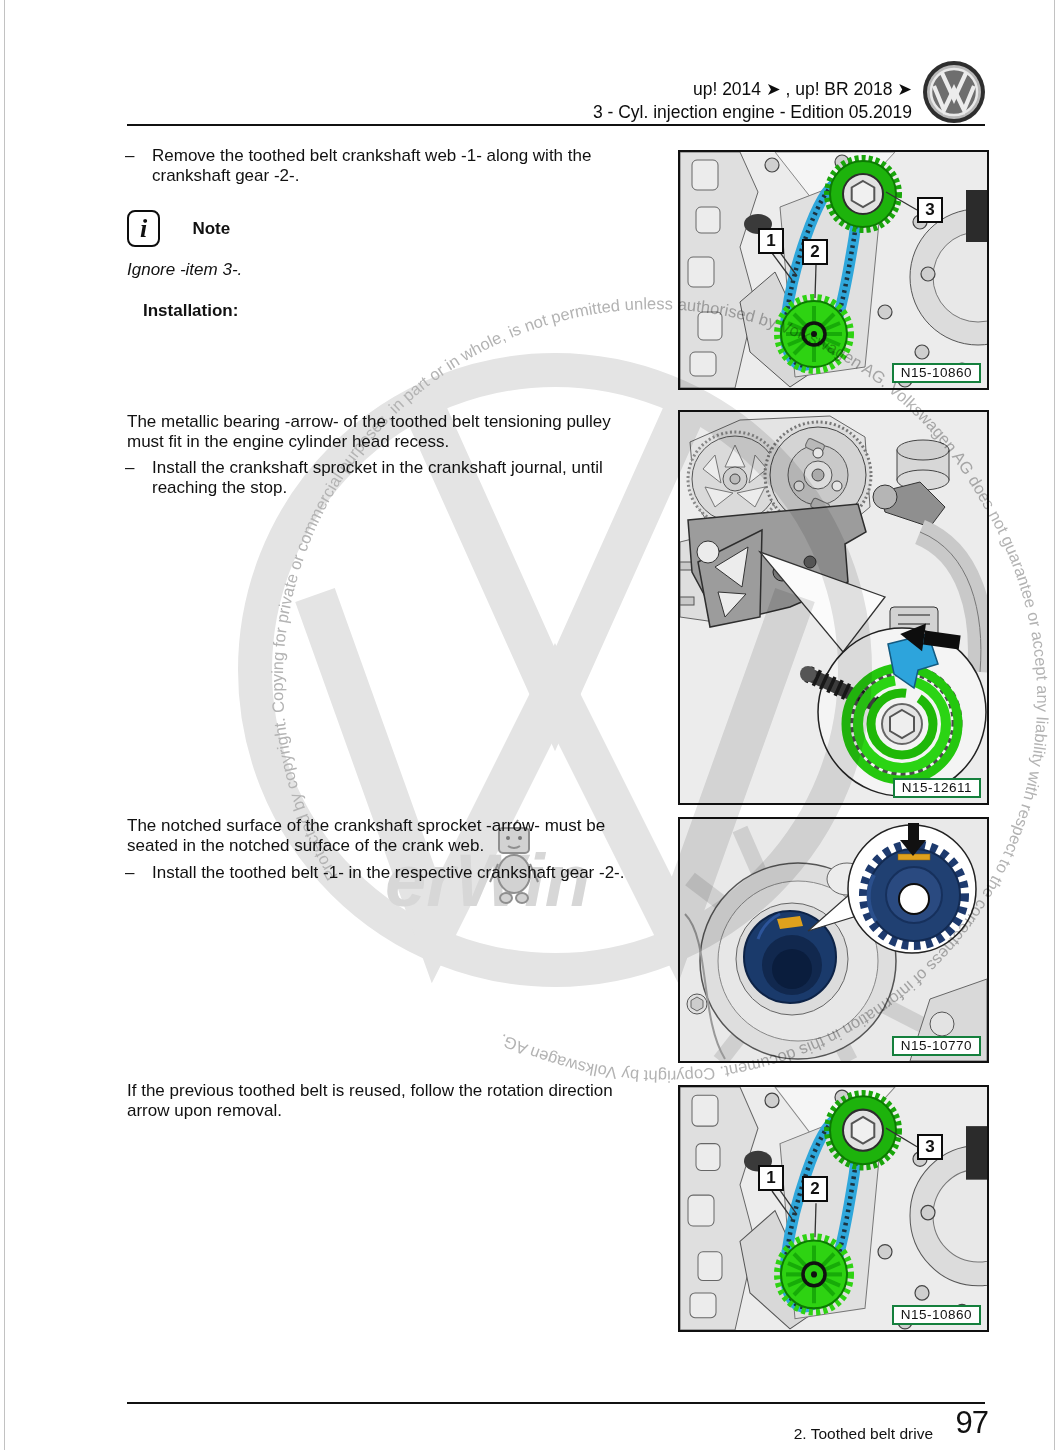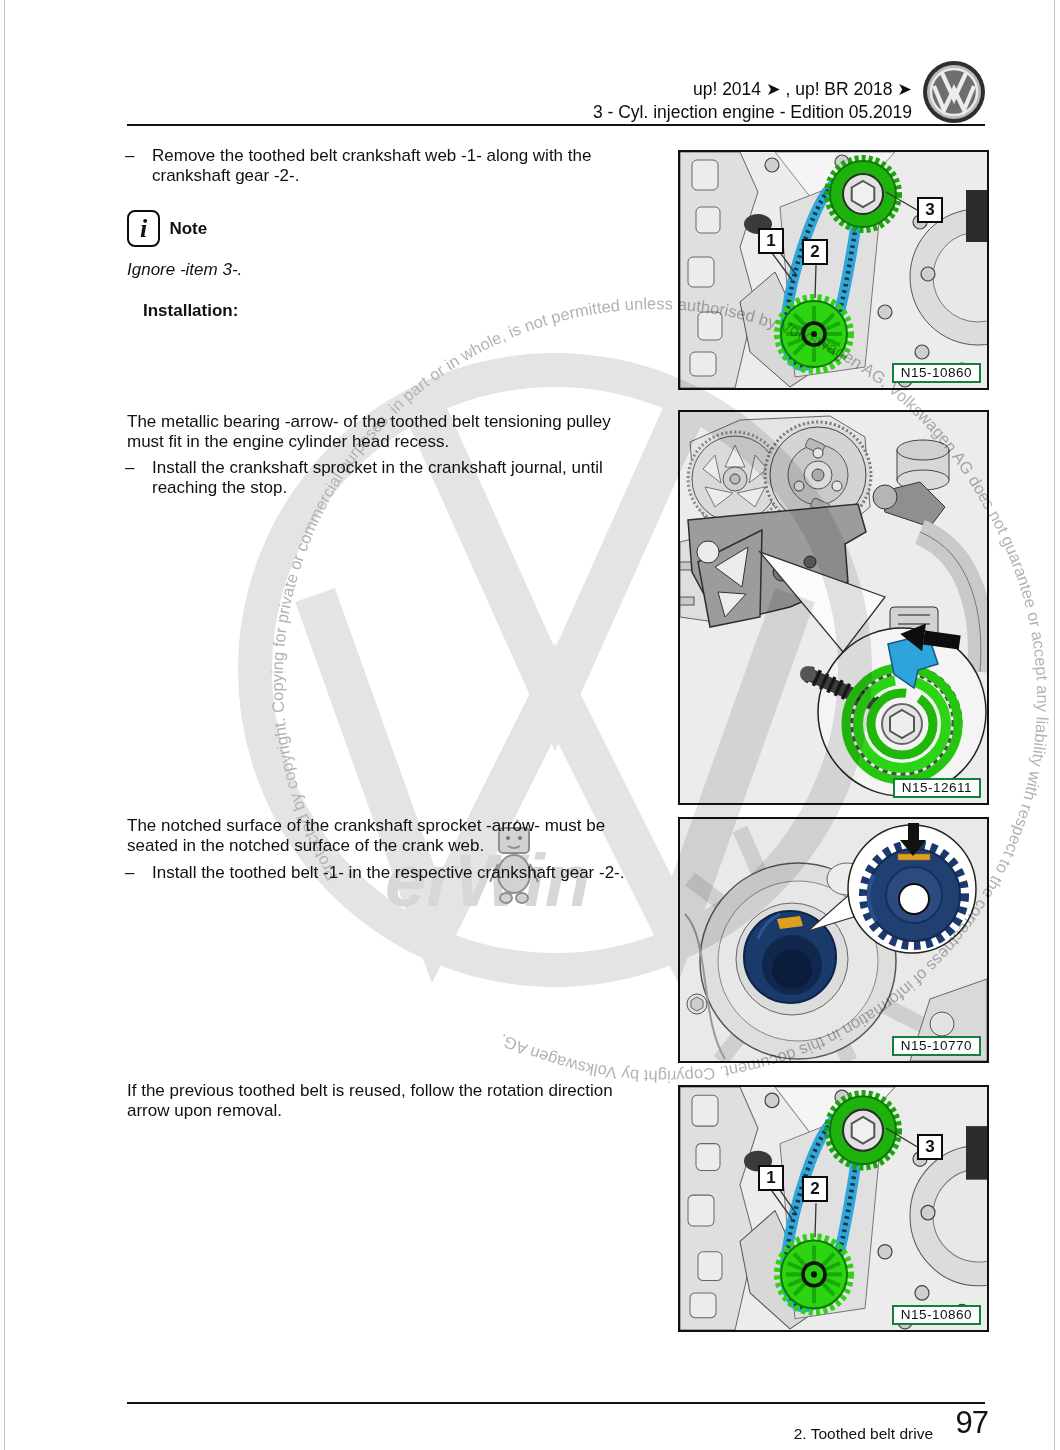--- a/index.html
+++ b/index.html
@@ -22,21 +22,21 @@
   .bullet .dash { position:absolute; left:0; top:0; }
   .bullet .btxt { display:block; margin-left:27px; width:473px; }
   .boldpara { position:absolute; left:127px; width:512px; font-size:17px; line-height:19.5px; font-weight:normal; }
   .italicpara { position:absolute; left:127px; font-size:17px; font-style:italic; }
   .boldlabel { position:absolute; left:127px; font-size:17px; font-weight:bold;margin-left:16px; }
 
   .note-row { position:absolute; left:127px; top:210px; }
   .note-icon { display:inline-block; width:33px; height:37px; border:2.5px solid #0d0d0d; border-radius:8px;
     text-align:center; vertical-align:middle;
     font-family:"Liberation Serif", serif; font-style:italic; font-weight:bold; font-size:26px; line-height:33px; }
-  .note-word { display:inline-block; vertical-align:middle; margin-left:5px; font-size:17px; font-weight:bold; }
+  .note-word { display:inline-block; vertical-align:middle; margin-left:28px; font-size:17px; font-weight:bold; }
 
   
   .figure { position:absolute; left:678px; width:311px; border:2px solid #101010; background:#ececec; z-index:1; }
   .fig1 { top:150px; height:240px; }
   .fig2 { top:410px; height:395px; }
   .fig3 { top:817px; height:246px; }
   .fig4 { top:1085px; height:247px; }
   .figure svg { display:block; }
   .fig-id { position:absolute; right:6px; bottom:5px; background:#fff; border:2px solid #15803d;
     font-size:13.5px; padding:0px 7px 1px 7px; letter-spacing:.5px; }

